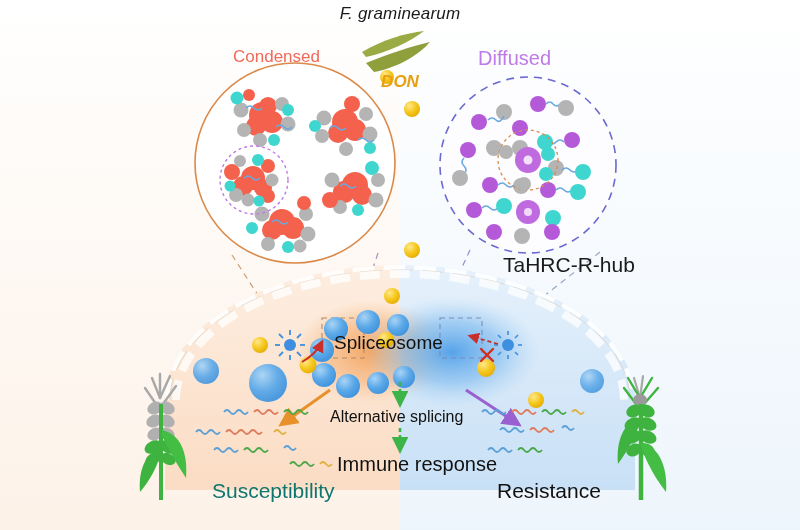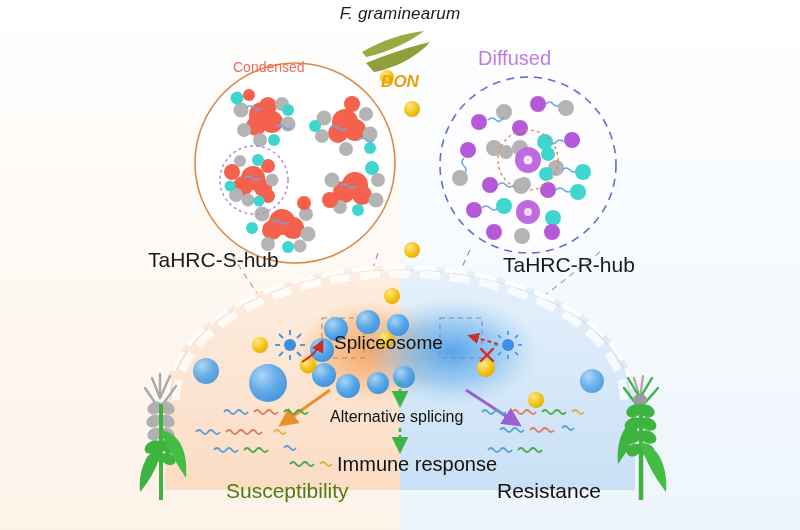--- a/index.html
+++ b/index.html
@@ -5,28 +5,28 @@
   html,body{margin:0;padding:0;background:#fff;}
   body{width:800px;height:530px;overflow:hidden;
        font-family:"Liberation Sans", sans-serif;}
   #stage{position:relative;width:800px;height:530px;background:#ffffff;}
   #stage svg{position:absolute;left:0;top:0;}
   .lbl{position:absolute;white-space:nowrap;}
   #fung-title{left:0;top:4px;width:800px;text-align:center;font-size:17px;
               font-style:italic;color:#1a1a1a;letter-spacing:.2px;}
   #don-label{left:0;top:72px;width:800px;text-align:center;font-size:17px;
              font-weight:bold;color:#e8a012;font-style:italic;}
-  #condensed{left:233px;top:47px;font-size:14px;color:#f06a5a;margin-top:12px;}
+  #condensed{left:233px;top:47px;font-size:17px;color:#f06a5a;}
   #diffused{left:478px;top:47px;font-size:20px;color:#c07ae8;}
   #s-hub{left:148px;top:248px;font-size:21px;color:#1a1a1a;}
   #r-hub{left:503px;top:253px;font-size:21px;color:#1a1a1a;}
   #spliceosome{left:334px;top:332px;font-size:19px;color:#111;}
   #alt-splicing{left:330px;top:408px;font-size:16px;color:#111;}
   #immune{left:337px;top:453px;font-size:20px;color:#111;}
-  #susceptibility{left:226px;top:479px;font-size:21px;color:#4d7c0f;}
+  #susceptibility{left:212px;top:479px;font-size:21px;color:#0f766e;}
   #resistance{left:497px;top:479px;font-size:21px;color:#111;}
 </style>
 </head>
 <body>
 
 <div id="stage">
 
 <svg width="800" height="530" viewBox="0 0 800 530">
   <defs>
     <linearGradient id="gLeftCell" x1="0" y1="0" x2="0" y2="1">
@@ -428,21 +428,20 @@
     <path d="M641,404 L641,500" stroke="#3fb33f" stroke-width="4.5" fill="none"></path>
     <path d="M641,442 C658,446 668,466 666,492 C652,474 644,456 641,446 Z" fill="#43bd43"></path>
     <path d="M640,418 C624,422 616,440 618,464 C630,448 636,432 640,424 Z" fill="#3fb33f"></path>
   </g>
 </svg>
 
 <div class="lbl" id="fung-title">F. graminearum</div>
 <div class="lbl" id="don-label">DON</div>
 <div class="lbl" id="condensed">Condensed</div>
 <div class="lbl" id="diffused">Diffused</div>
-<div class="lbl" id="s-hub">TaHRC-S-hub</div>
 <div class="lbl" id="r-hub">TaHRC-R-hub</div>
 <div class="lbl" id="spliceosome">Spliceosome</div>
 <div class="lbl" id="alt-splicing">Alternative splicing</div>
 <div class="lbl" id="immune">Immune response</div>
 <div class="lbl" id="susceptibility">Susceptibility</div>
 <div class="lbl" id="resistance">Resistance</div>
 
 </div>
 
 </body></html>

